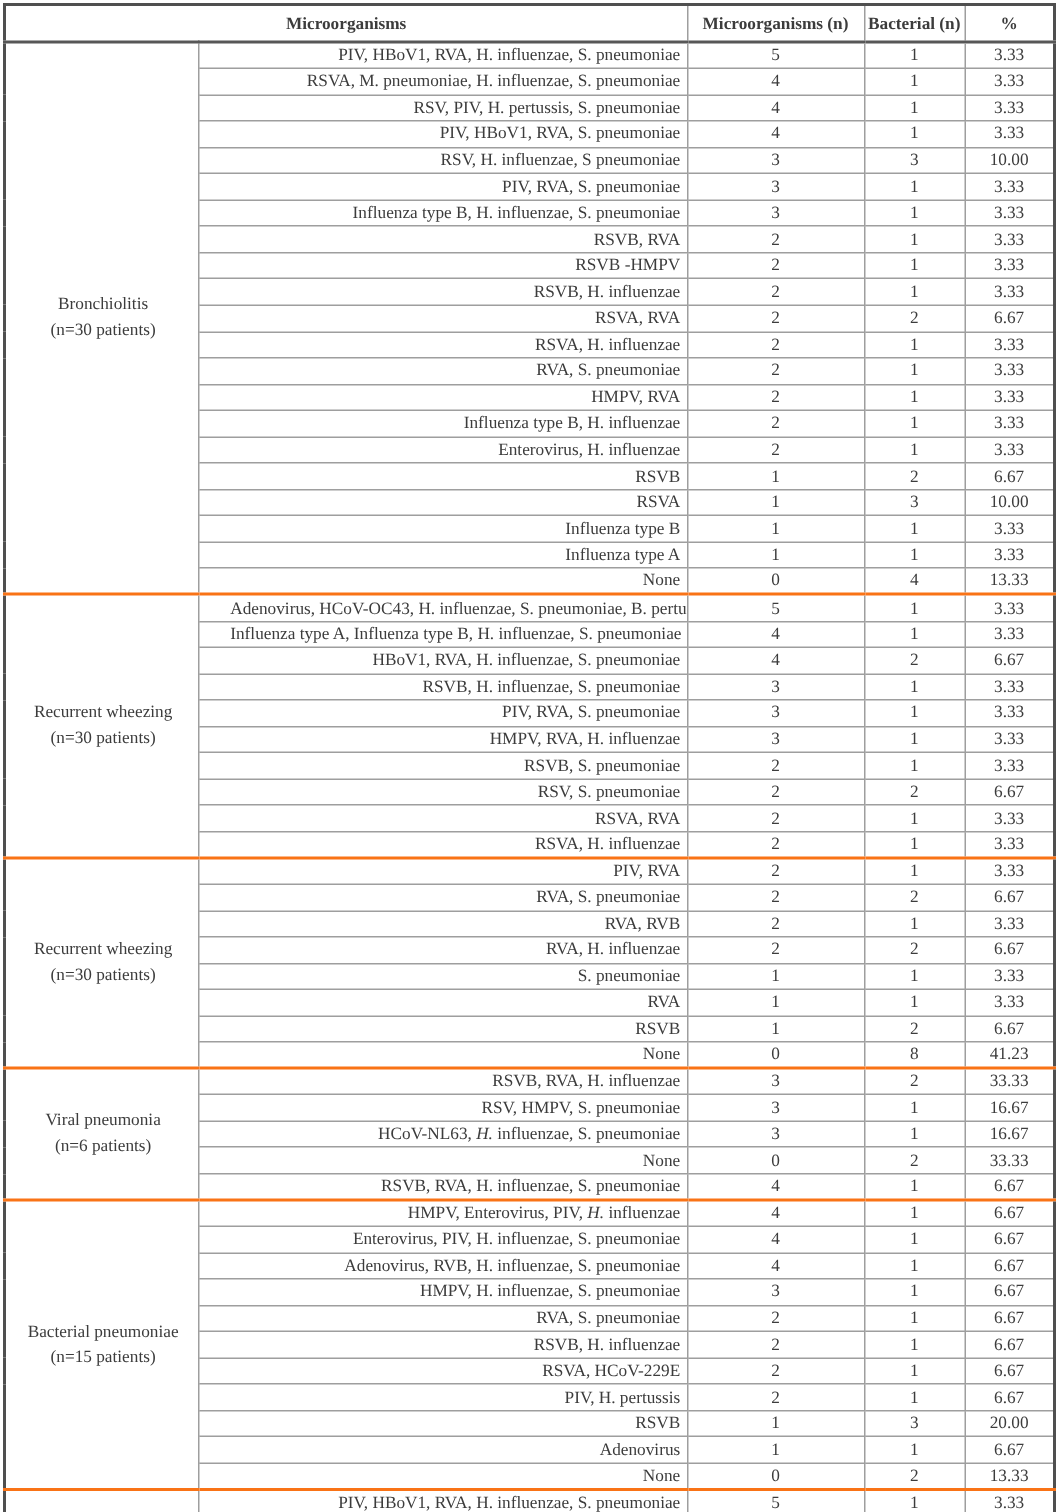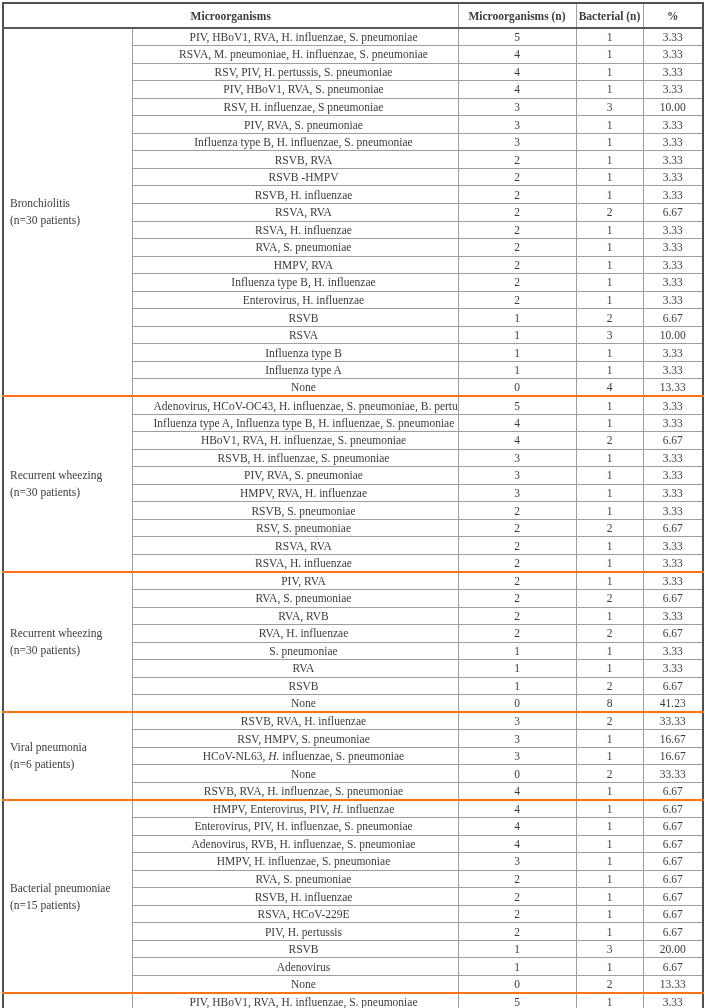--- a/index.html
+++ b/index.html
@@ -24,24 +24,24 @@
     font-size: 11.5px;
   }
   thead th {
     height: 25px;
     font-weight: bold;
     text-align: center;
     border-bottom: 2px solid #575757;
     padding: 0 2px;
   }
   tbody td { height: 17.55px; }
-  td.td-micro { text-align: center; padding: 0 4px 0 21px; margin-left: 36px; }
+  td.td-micro { text-align: right; padding: 0 4px 0 21px; margin-left: 36px; }
   td.td-num  { text-align: center; padding: 0 2px; }
   td.group-cell {
-    text-align: left;
+    text-align: center;
     vertical-align: middle;
     padding: 0 4px 0 6px;
     line-height: 17px;
     white-space: normal;
   }
   tr.group-start > td { border-top: 2px solid #f97316; }
   i { font-style: italic; }
 </style>
 </head>
 <body>

